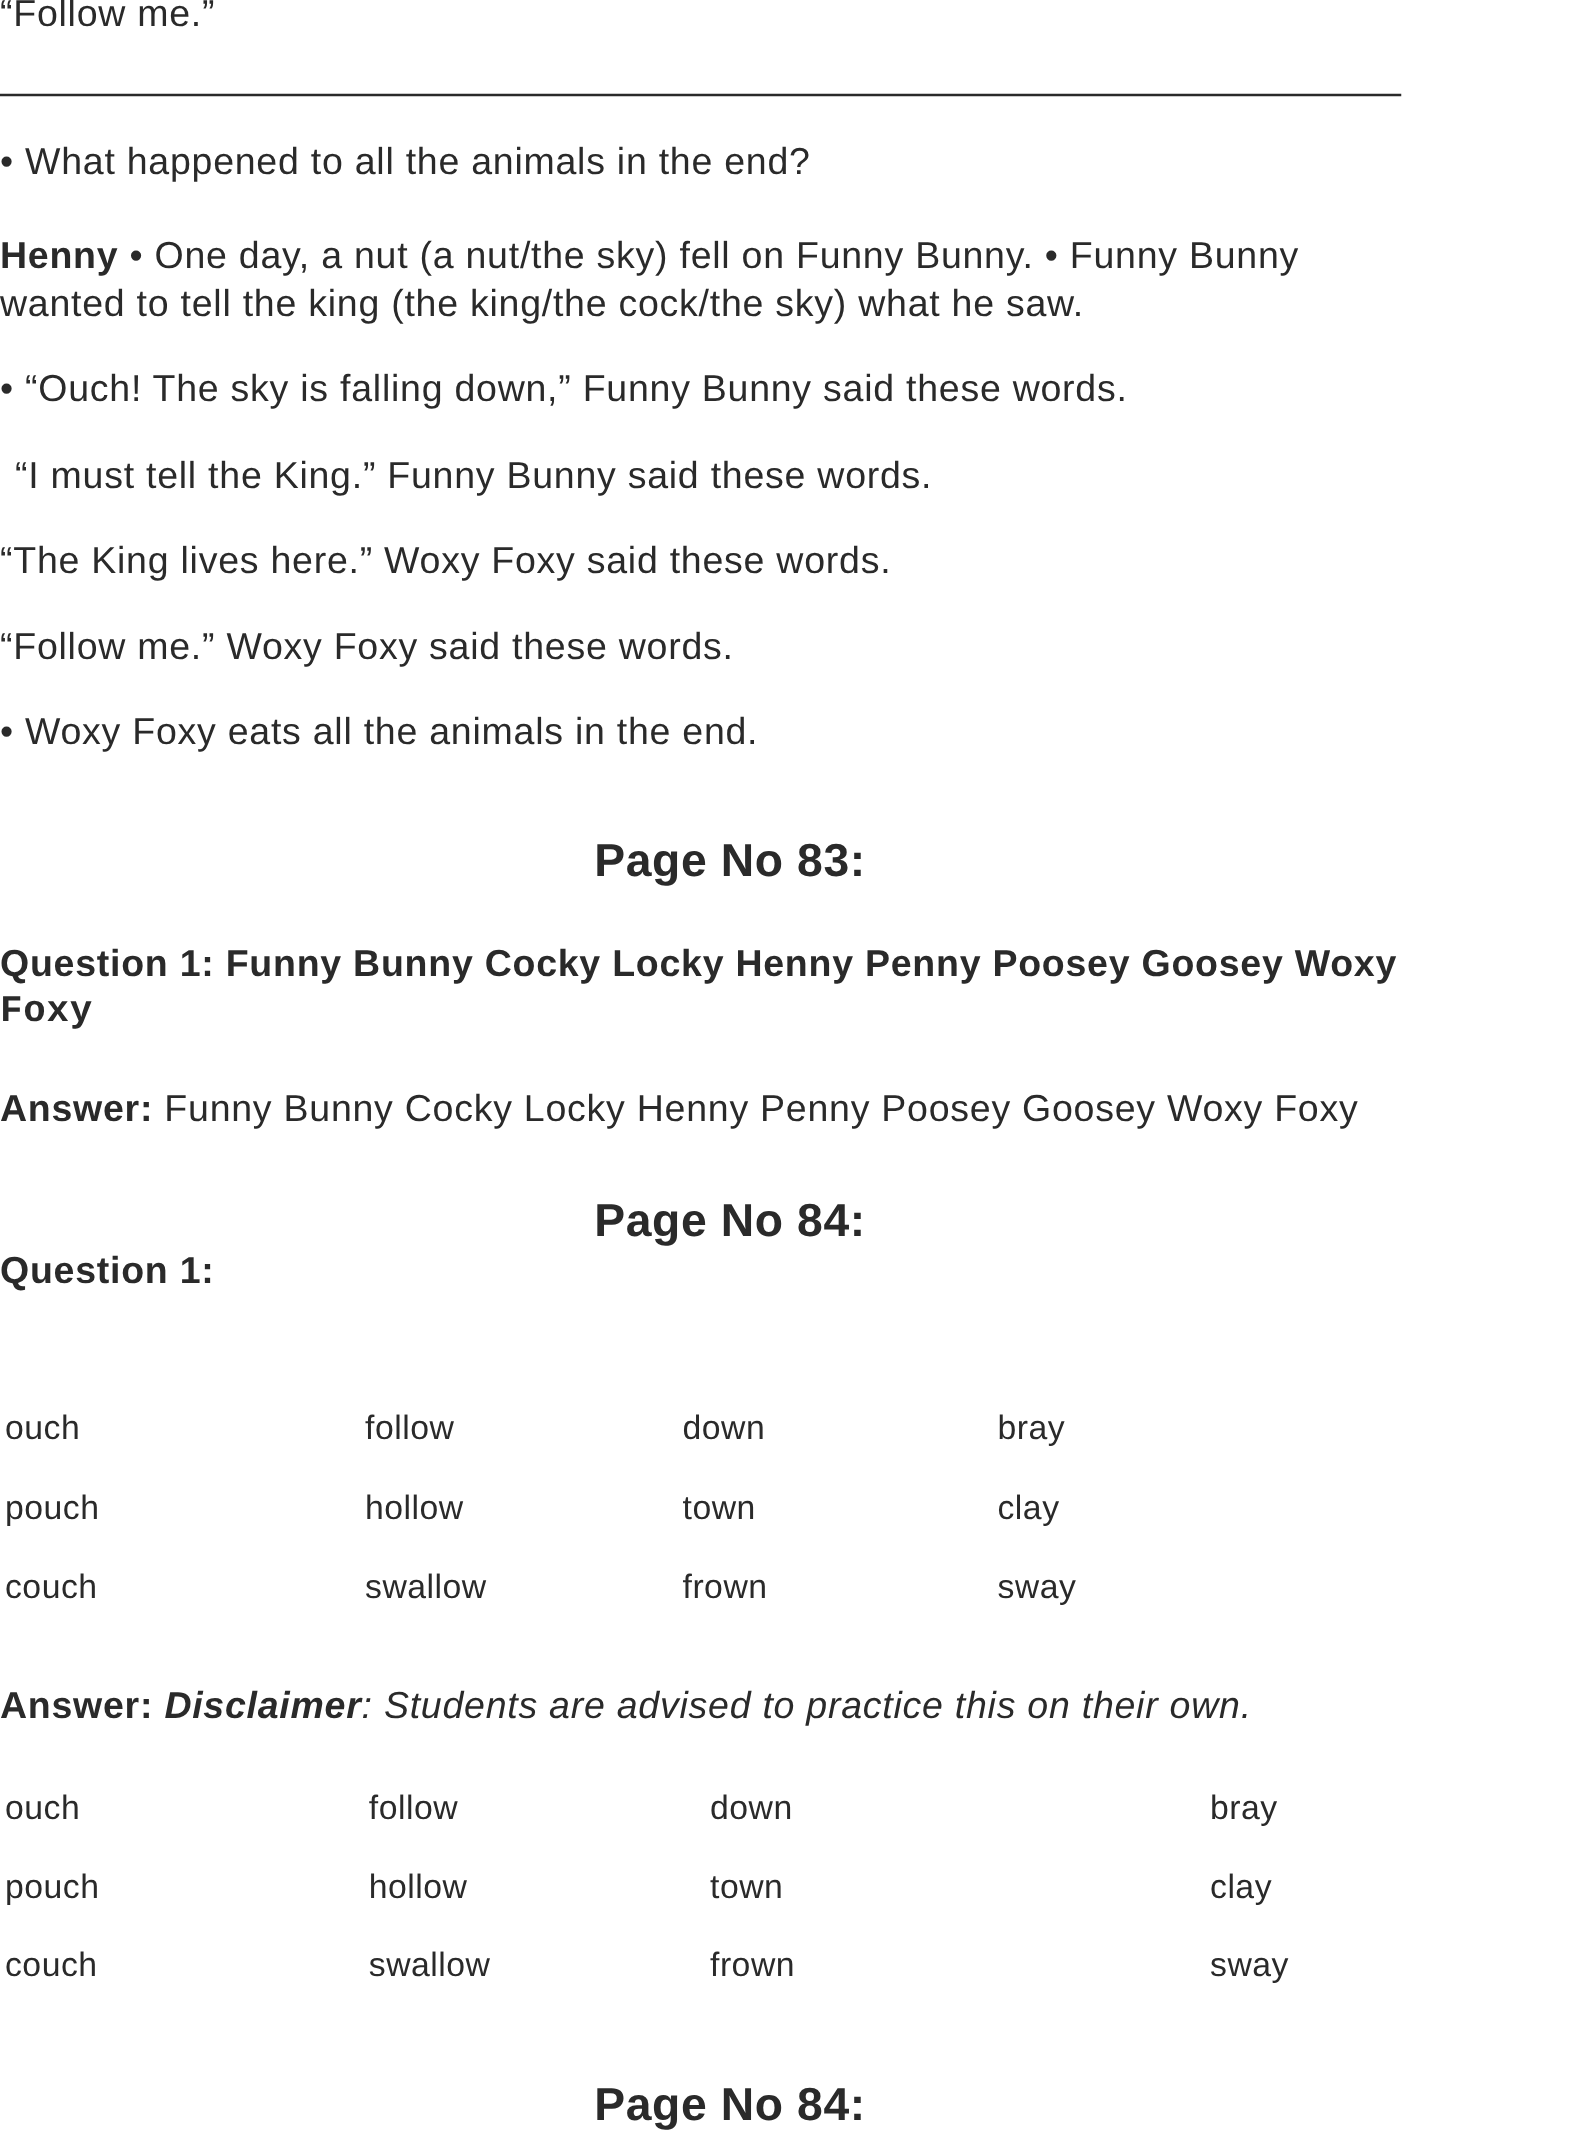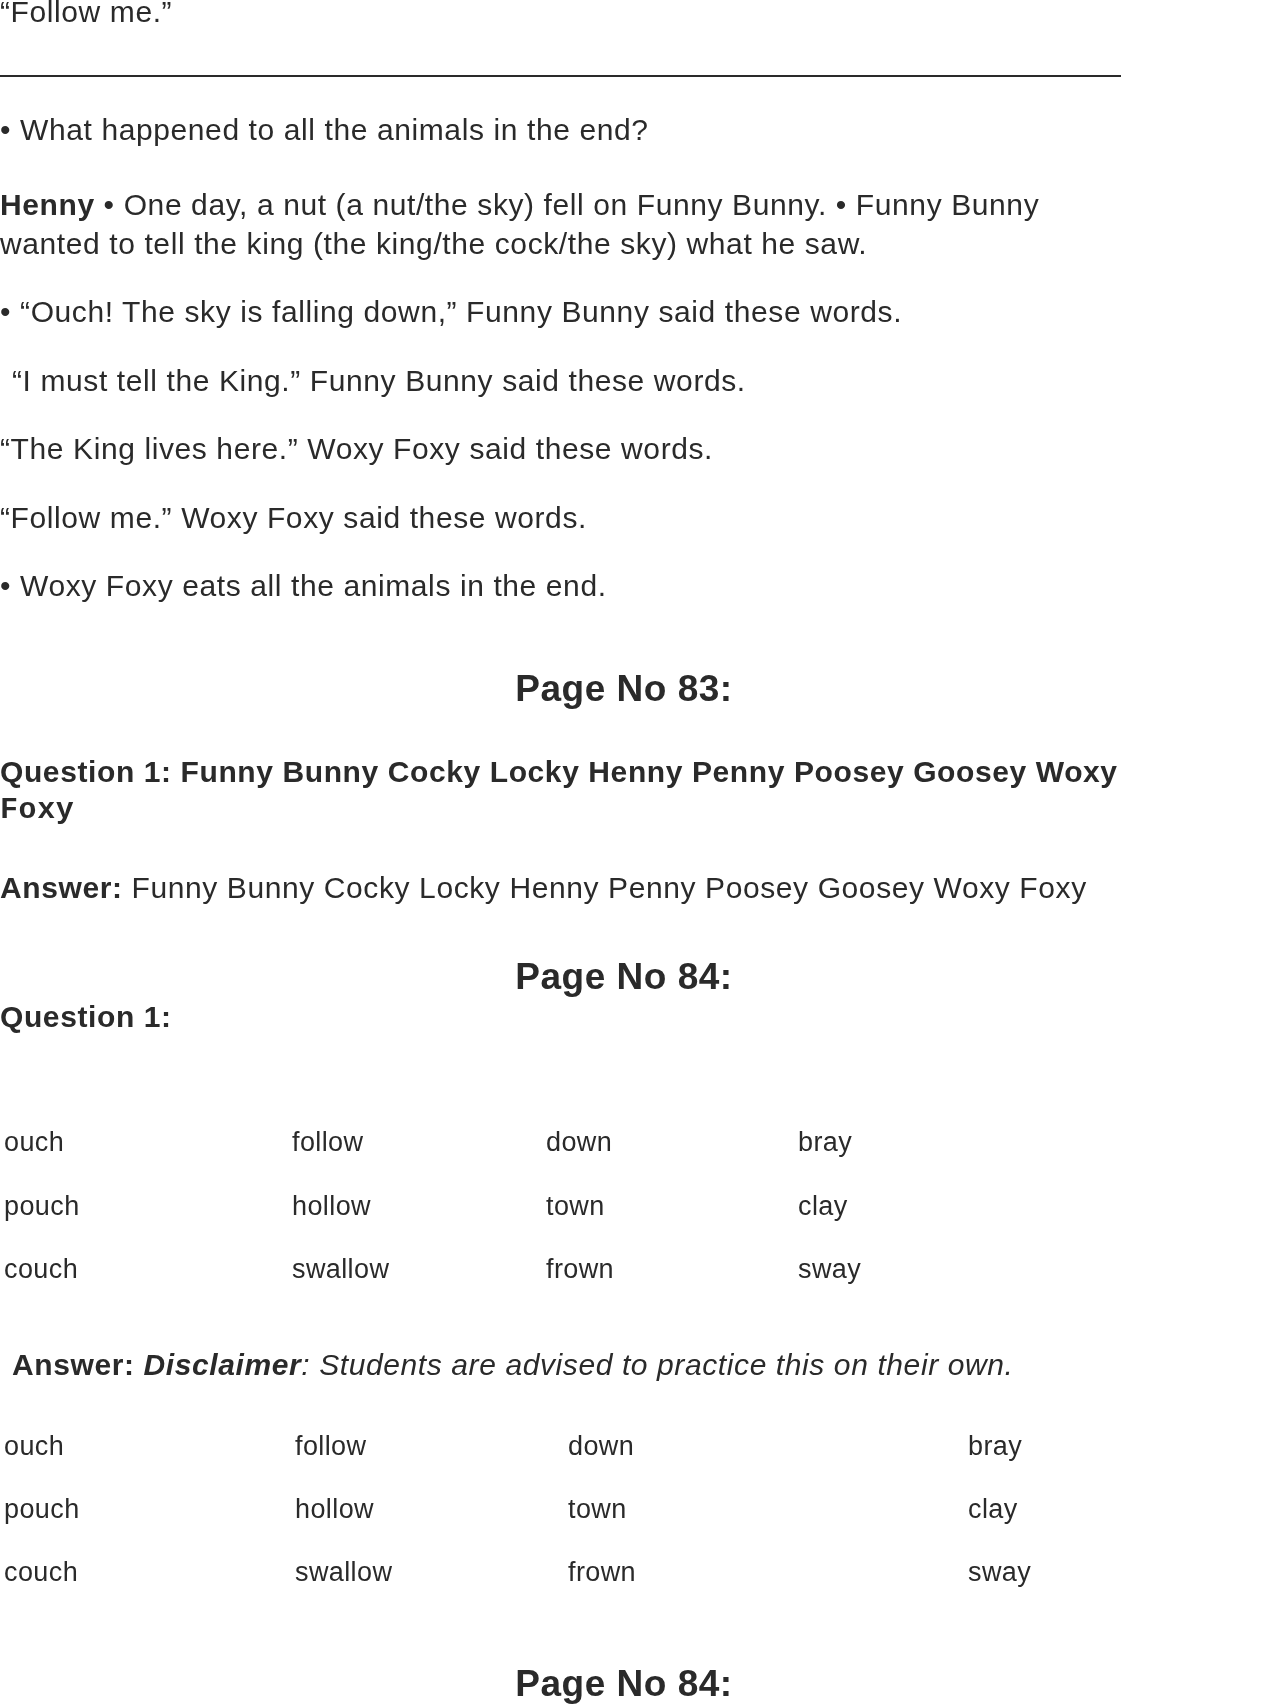--- a/index.html
+++ b/index.html
@@ -5,21 +5,21 @@
   html, body { margin: 0; padding: 0; background: #ffffff; }
   body {
     width: 1270px; height: 1708px; position: relative; overflow: hidden;
     font-family: "Liberation Sans", sans-serif; color: #2a2a2a;
   }
   .abs { position: absolute; white-space: nowrap; }
   .t { font-size: 30px; line-height: 36px; letter-spacing: 0.6px; }
   .b { font-weight: bold; }
   .u { text-underline-offset: 4px; }
   .rule { position: absolute; left: 0; top: 75px; width: 1121px; height: 2px; background: #2a2a2a; }
-  .h { font-size: 37px; font-weight: bold; line-height: 42px; left: 0; width: 1168px; text-align: center; letter-spacing: 0.5px; padding-left: 40px; }
+  .h { font-size: 37px; font-weight: bold; line-height: 42px; left: 0; width: 1168px; text-align: center; letter-spacing: 0.5px; }
   .i { font-style: italic; }
   .word { position: absolute; font-size: 27px; line-height: 36px; letter-spacing: 0.4px; }
 </style>
 </head>
 <body>
 
 <div class="abs t" style="left:0;top:-6px;">“Follow me.”</div>
 <div class="rule"></div>
 <div class="abs t" style="left:0;top:112px;text-align:right;">• What happened to all the animals in the end?</div>
 
@@ -57,21 +57,21 @@
   <div class="word" style="left:4px;top:1188px;">pouch</div>
   <div class="word" style="left:292px;top:1188px;">hollow</div>
   <div class="word" style="left:546px;top:1188px;">town</div>
   <div class="word" style="left:798px;top:1188px;">clay</div>
   <div class="word" style="left:4px;top:1251px;">couch</div>
   <div class="word" style="left:292px;top:1251px;">swallow</div>
   <div class="word" style="left:546px;top:1251px;">frown</div>
   <div class="word" style="left:798px;top:1251px;">sway</div>
 </div>
 
-<div class="abs t" style="left:12px;top:1347px;">
+<div class="abs t" style="left:0;top:1347px;">
   <span class="b">Answer: </span><span class="b i">Disclaimer</span><span class="i">: Students are advised to practice this on their own.</span>
 </div>
 
 <div>
   <div class="word" style="left:4px;top:1428px;">ouch</div>
   <div class="word" style="left:295px;top:1428px;">follow</div>
   <div class="word" style="left:568px;top:1428px;">down</div>
   <div class="word" style="left:968px;top:1428px;">bray</div>
   <div class="word" style="left:4px;top:1491px;">pouch</div>
   <div class="word" style="left:295px;top:1491px;">hollow</div>

